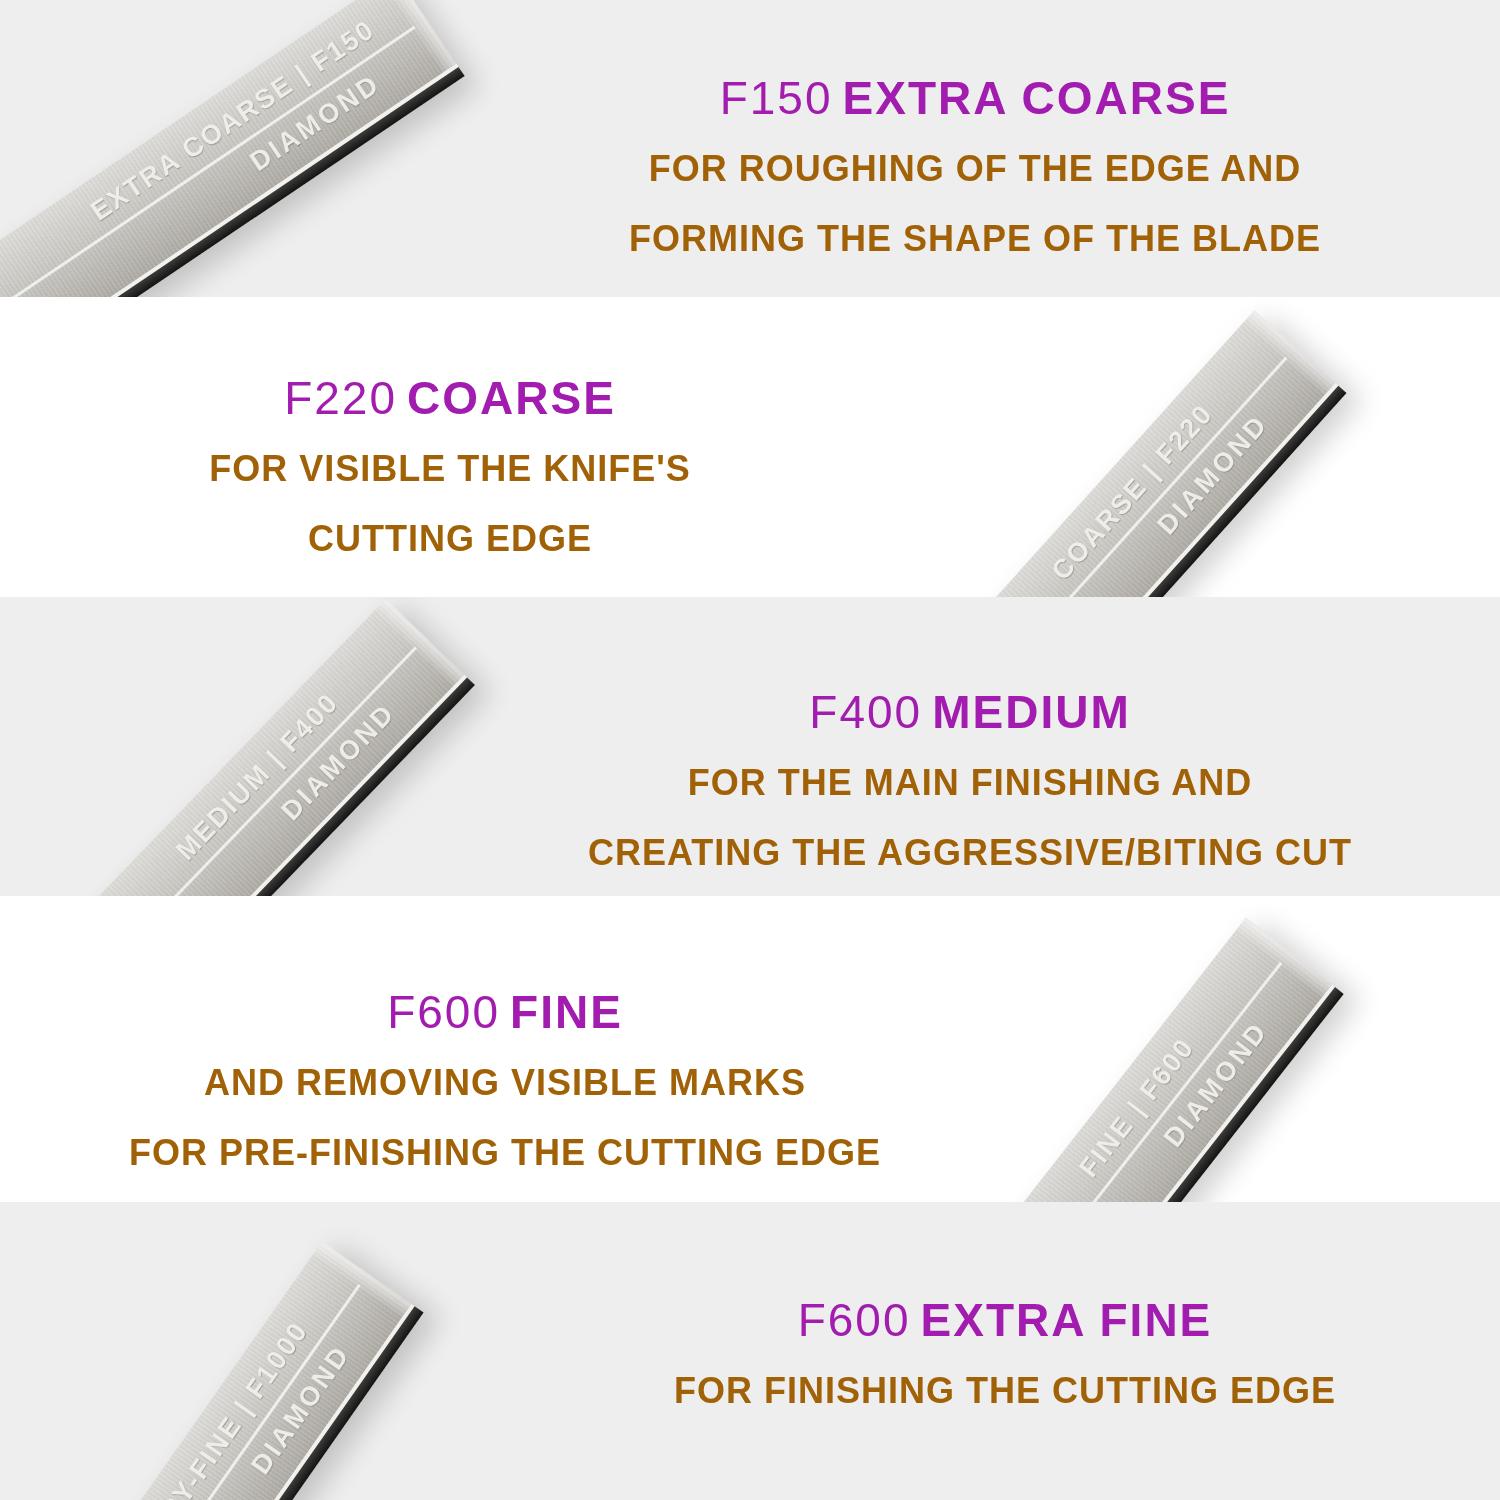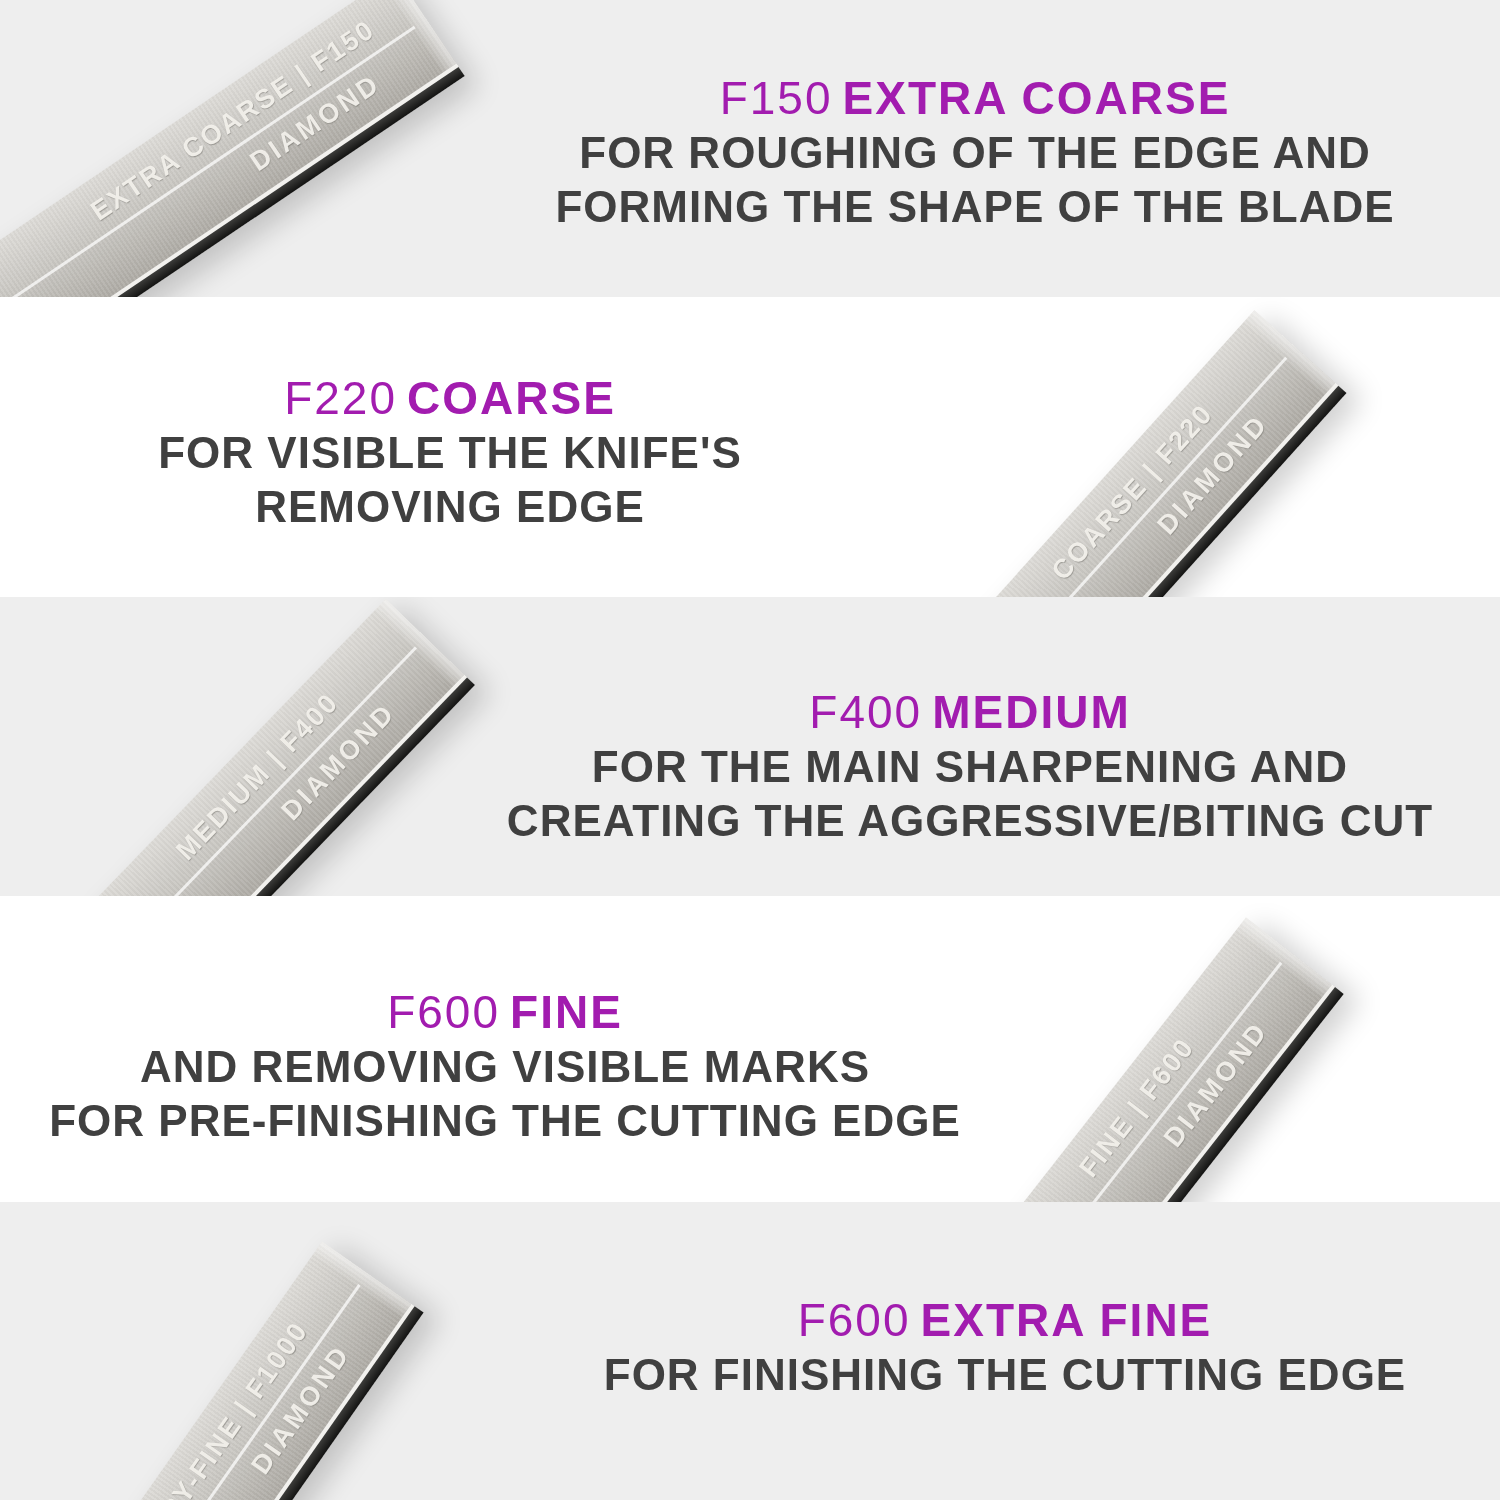--- a/index.html
+++ b/index.html
@@ -19,22 +19,22 @@
 
   
   .textblock{position:absolute;text-align:center;}
   .heading{
     font-size:46px;line-height:52px;color:#a21caf;
     letter-spacing:2px;white-space:nowrap;
   }
   .heading .grit{font-weight:400;}
   .heading .gritname{font-weight:700;margin-left:10px;}
   .desc{
-    margin-top:4px;font-size:44px;line-height:50px;font-weight:700;
-    color:#404040;letter-spacing:1px;white-space:nowrap;
+    margin-top:20px;font-size:36px;line-height:50px;font-weight:700;
+    color:#a16207;letter-spacing:1px;white-space:nowrap;
   }
   #text1{left:450px;width:1050px;top:72px;}
   #text2{left:95px;width:710px;top:75px;text-align:center;}
   #text3{left:455px;width:1030px;top:89px;}
   #text4{left:20px;width:970px;top:90px;}
   #text5{left:540px;width:930px;top:92px;}
 
   
   .stone{
     position:absolute;width:620px;height:124px;
@@ -109,39 +109,39 @@
         <div class="stone-brand">DIAMOND</div>
       </div>
       <div class="stone-edge-light"></div>
       <div class="stone-edge-dark"></div>
     </div>
     <div class="textblock" id="text2">
       <div class="heading">
         <span class="grit">F220</span><span class="gritname">COARSE</span>
       </div>
       <div class="desc">FOR VISIBLE THE KNIFE'S</div>
-      <div class="desc">REMOVING EDGE</div>
+      <div class="desc">CUTTING EDGE</div>
     </div>
   </div>
 
   <div class="band gray" id="band3">
     <div class="stone" id="stone3">
       <div class="stone-face">
         <div class="stone-label">MEDIUM | F400</div>
         <div class="stone-divider"></div>
         <div class="stone-brand">DIAMOND</div>
       </div>
       <div class="stone-edge-light"></div>
       <div class="stone-edge-dark"></div>
     </div>
     <div class="textblock" id="text3">
       <div class="heading">
         <span class="grit">F400</span><span class="gritname">MEDIUM</span>
       </div>
-      <div class="desc">FOR THE MAIN SHARPENING AND</div>
+      <div class="desc">FOR THE MAIN FINISHING AND</div>
       <div class="desc">CREATING THE AGGRESSIVE/BITING CUT</div>
     </div>
   </div>
 
   <div class="band white" id="band4">
     <div class="stone" id="stone4">
       <div class="stone-face">
         <div class="stone-label">FINE | F600</div>
         <div class="stone-divider"></div>
         <div class="stone-brand">DIAMOND</div>

